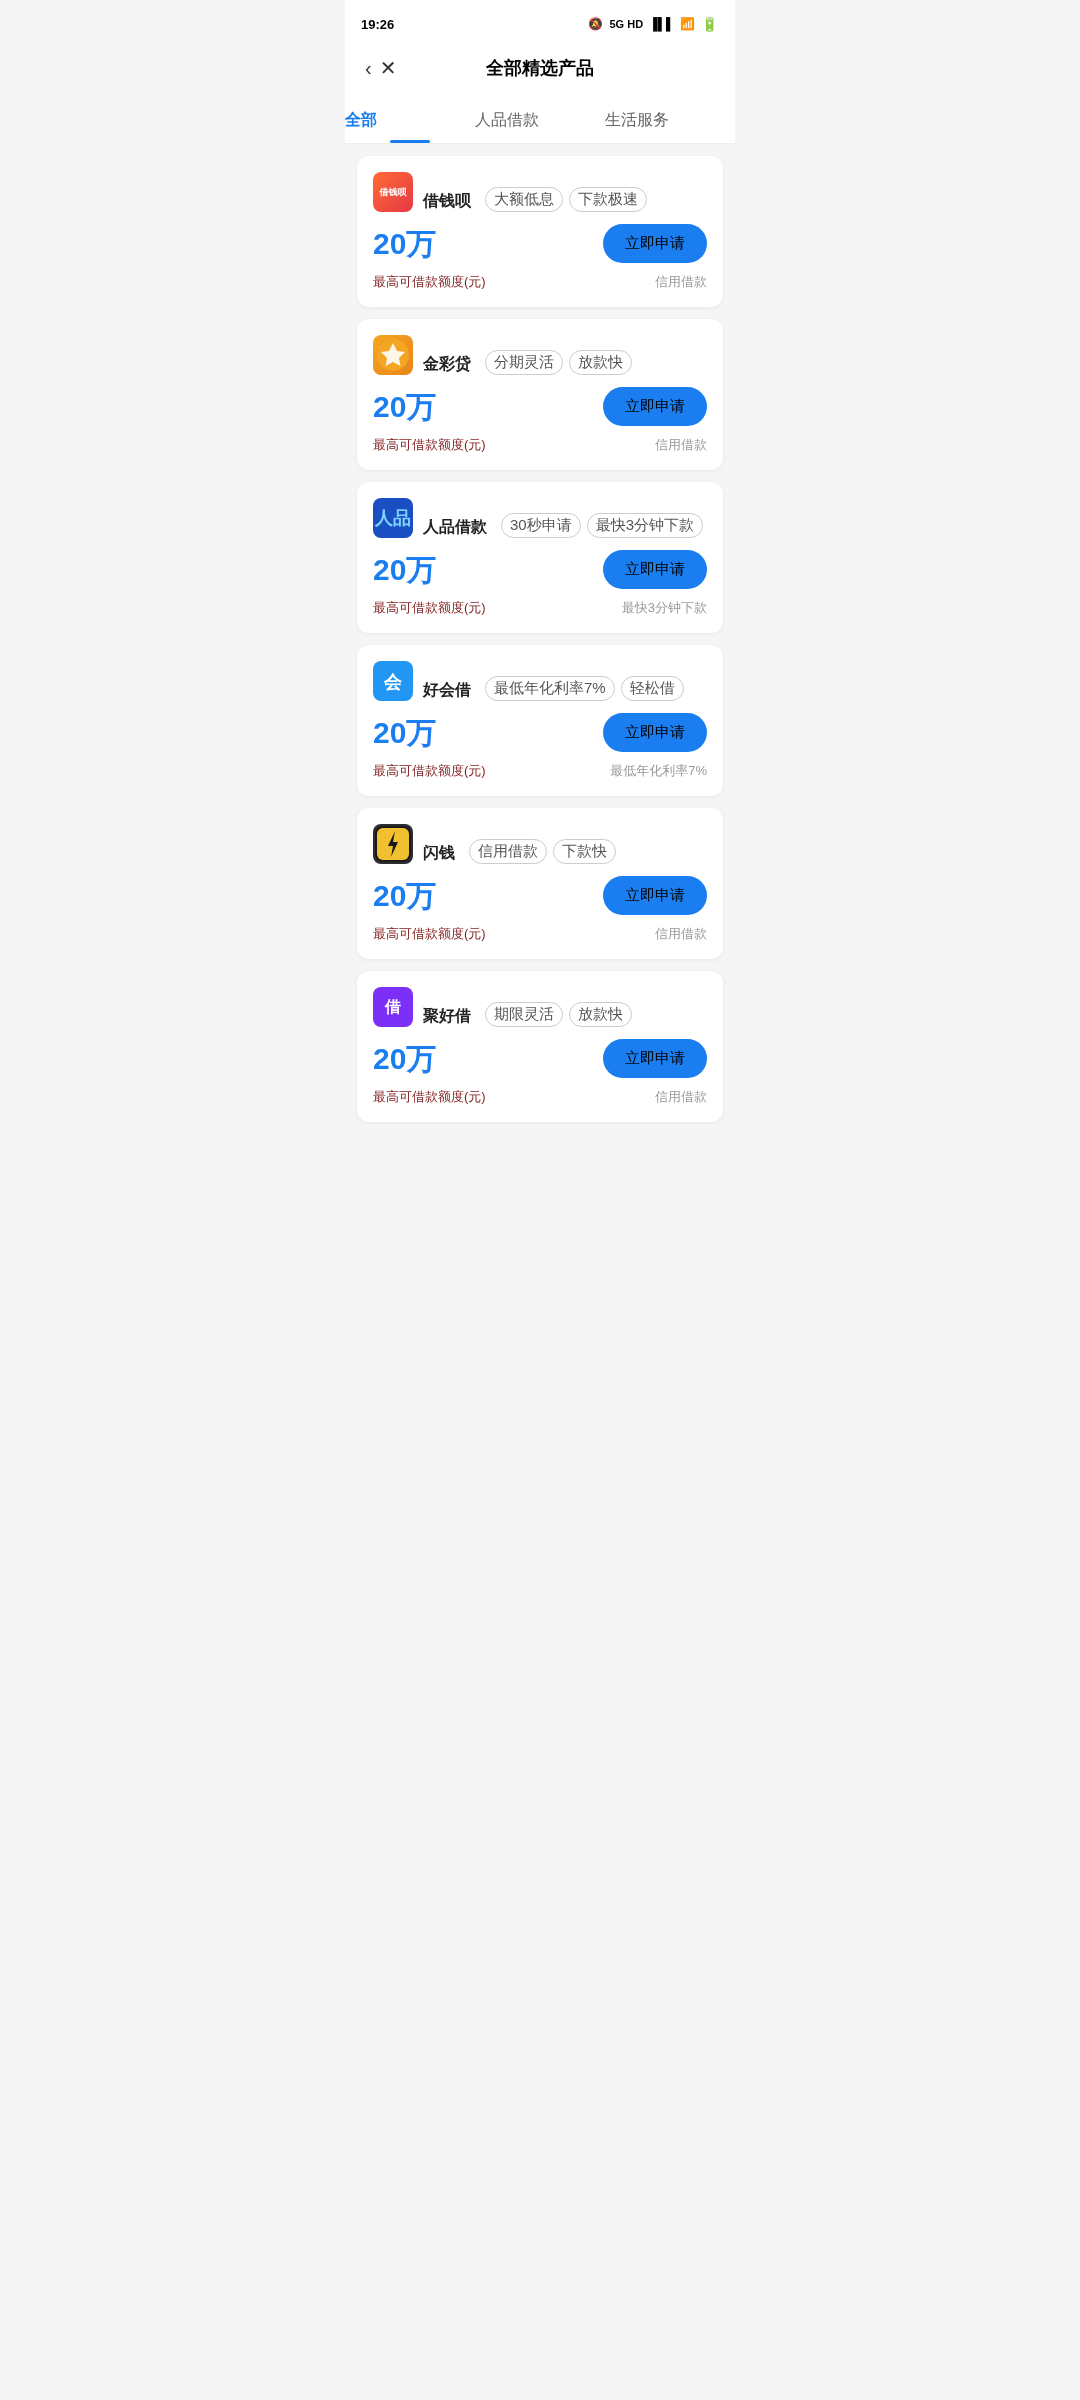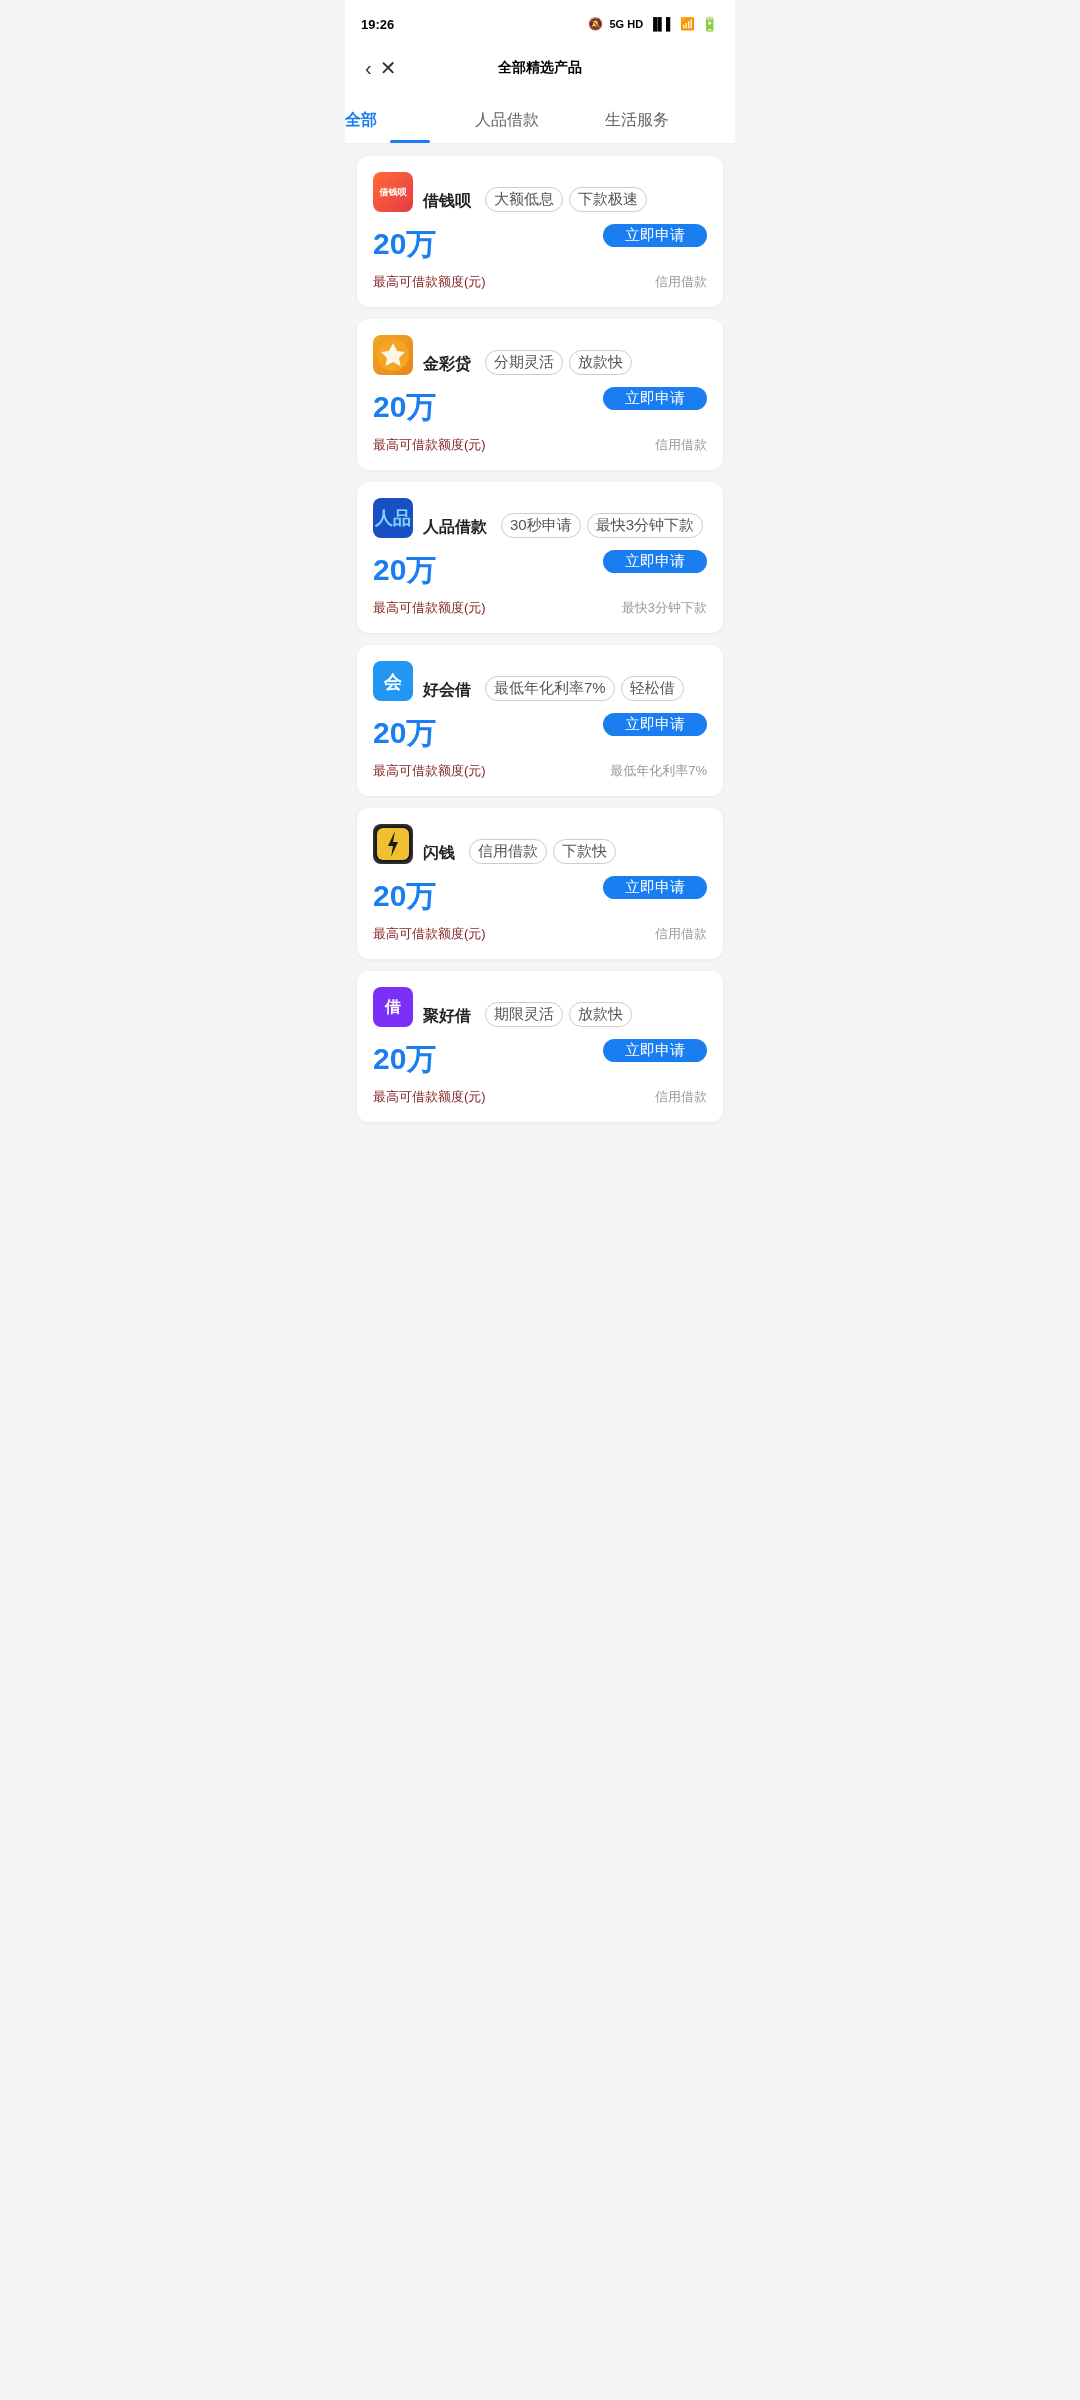--- a/index.html
+++ b/index.html
@@ -47,21 +47,21 @@
       color: #333;
       cursor: pointer;
       padding: 4px;
       background: none;
       border: none;
     }
     .nav-title {
       position: absolute;
       left: 50%;
       transform: translateX(-50%);
-      font-size: 14px;
+      font-size: 18px;
       font-weight: 600;
       color: #000;
     }
 
     
     .tabs {
       background: #fff;
       display: flex;
       border-bottom: 1px solid #eee;
     }
@@ -163,24 +163,24 @@
     }
 
     .amount {
       font-size: 30px;
       font-weight: 700;
       color: #1a7ef0;
     }
 
     .apply-btn {
       background: #1a7ef0;
-      color: #ffffff;
+      color: #000000;
       border: none;
       border-radius: 22px;
-      padding: 2px 22px;
+      padding: 10px 22px;
       font-size: 15px;
       cursor: pointer;
       font-weight: 500;
     }
 
     .card-footer {
       display: flex;
       justify-content: space-between;
       align-items: center;
     }

